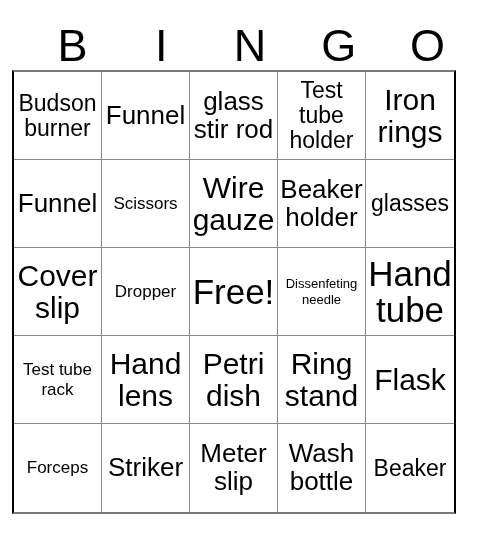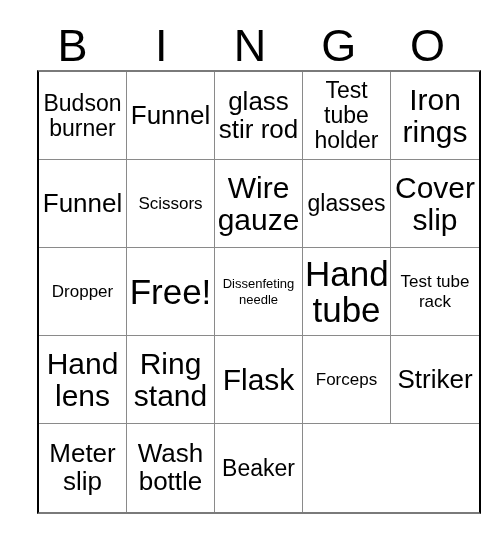--- a/index.html
+++ b/index.html
@@ -34,21 +34,21 @@
     text-align: center;
     font-size: 45px;
     line-height: 48px;
     font-weight: 400;
     letter-spacing: 0px;
     color: #000000;
     font-family: "Liberation Sans", sans-serif;
   }
   #grid {
     position: absolute;
-    left: 37px;
+    left: 12px;
     top: 70px;
     width: 444px;
     height: 444px;
     box-sizing: border-box;
     border-top: 2px solid #7a7a7a;
     border-left: 2px solid #000000;
     border-right: 2px solid #000000;
     border-bottom: 2px solid #7a7a7a;
     display: grid;
     grid-template-columns: repeat(5, 1fr);
@@ -117,20 +117,23 @@
 
     <div class="cell fs-lg">
         <span class="cell-text">Funnel</span>
       </div>
     <div class="cell fs-sm">
         <span class="cell-text">Scissors</span>
       </div>
     <div class="cell fs-xl">
         <span class="cell-text">Wire gauze</span>
       </div>
+    <div class="cell fs-lg">
+        <span class="cell-text">Beaker holder</span>
+      </div>
     <div class="cell fs-md">
         <span class="cell-text">glasses</span>
       </div>
 
     <div class="cell fs-xl">
         <span class="cell-text">Cover slip</span>
       </div>
     <div class="cell fs-sm">
         <span class="cell-text">Dropper</span>
       </div>
@@ -142,20 +145,23 @@
       </div>
     <div class="cell fs-xxl">
         <span class="cell-text">Hand tube</span>
       </div>
 
     <div class="cell fs-sm">
         <span class="cell-text">Test tube rack</span>
       </div>
     <div class="cell fs-xl">
         <span class="cell-text">Hand lens</span>
+      </div>
+    <div class="cell fs-xl">
+        <span class="cell-text">Petri dish</span>
       </div>
     <div class="cell fs-xl">
         <span class="cell-text">Ring stand</span>
       </div>
     <div class="cell fs-xl">
         <span class="cell-text">Flask</span>
       </div>
 
     <div class="cell fs-sm">
         <span class="cell-text">Forceps</span>

